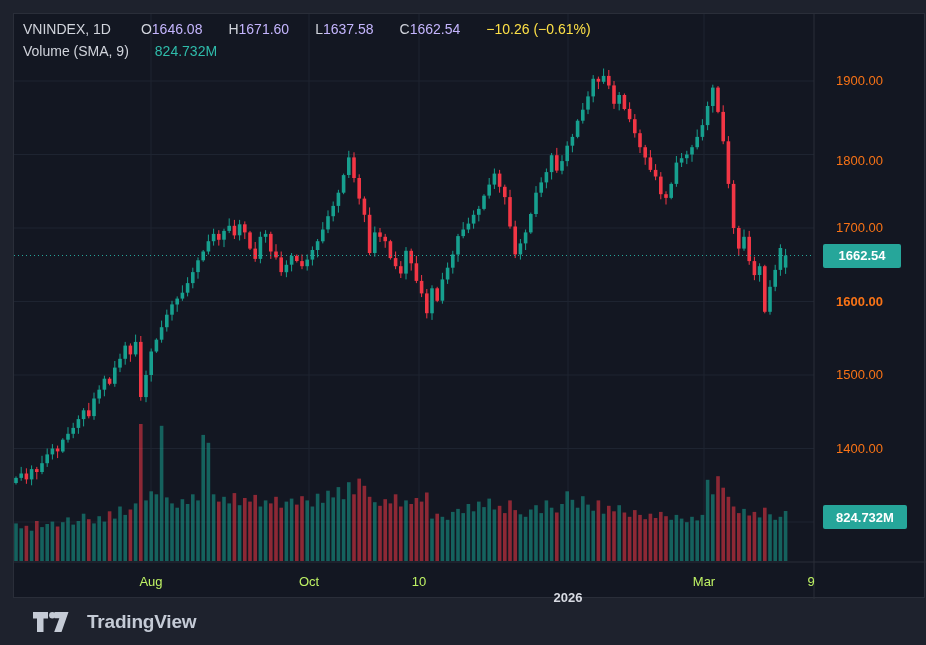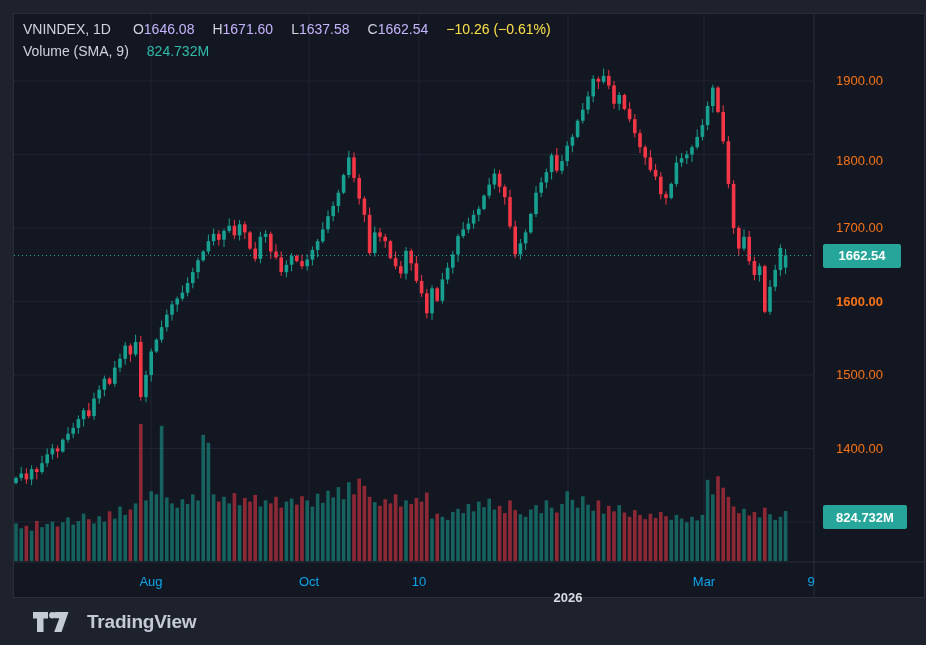--- a/index.html
+++ b/index.html
@@ -4,31 +4,31 @@
 <style>
   html,body{margin:0;padding:0;background:#1e222d;}
   *{box-sizing:border-box;}
   .stage{position:relative;width:926px;height:645px;background:#1e222d;overflow:hidden;
          font-family:"Liberation Sans","DejaVu Sans",sans-serif;-webkit-font-smoothing:antialiased;}
   .widget{position:absolute;left:13px;top:13px;width:912px;height:585px;background:#131722;
           border:1px solid #2a2e39;}
   .chart-svg{position:absolute;left:0;top:0;}
   
   .legend{position:absolute;left:9px;top:4px;z-index:5;font-size:14px;color:#d1d4dc;line-height:22px;white-space:nowrap;}
-  .legend .row{display:flex;align-items:center;gap:18px;height:22px;cursor:default;}
+  .legend .row{display:flex;align-items:center;gap:26px;height:22px;cursor:default;}
   .legend .sym{margin-right:4px;}
   .legend .tok .l{color:#d1d4dc;}
   .legend .tok .v{color:#c4b5fd;}
   .legend .chg{color:#fde047;}
   .legend .ind-v{color:#2fbcab;}
   
   .price-axis{position:absolute;left:800px;top:0;width:112px;height:548px;z-index:4;cursor:ns-resize;}
   .price-axis .plabel{position:absolute;left:22px;font-size:13px;color:#f97316;}
   .time-axis{position:absolute;left:0;top:548px;width:912px;height:37px;z-index:4;cursor:ew-resize;}
-  .time-axis .tlabel{position:absolute;top:50%;transform:translate(-50%,-50%);font-size:13px;color:#0ea5e9;}
+  .time-axis .tlabel{position:absolute;top:50%;transform:translate(-50%,-50%);font-size:13px;color:#bef264;}
   .time-axis .tlabel.em{color:#d8dbe3;font-weight:700;margin-top:16px;}
   .badge{position:absolute;z-index:6;height:24px;border-radius:2px;color:#ffffff;font-size:13px;font-weight:700;
          display:flex;align-items:center;justify-content:center;}
   .badge.price{left:809px;width:78px;}
   .badge.vol{left:809px;width:84px;}
   
   .footer{position:absolute;left:0;top:598px;width:926px;height:47px;}
   .brand{position:absolute;left:33px;top:50%;transform:translateY(-50%);display:flex;align-items:center;gap:18px;
          cursor:pointer;text-decoration:none;}
   .brand-text{font-size:19px;font-weight:600;color:#c5cbd6;letter-spacing:-0.2px;}

